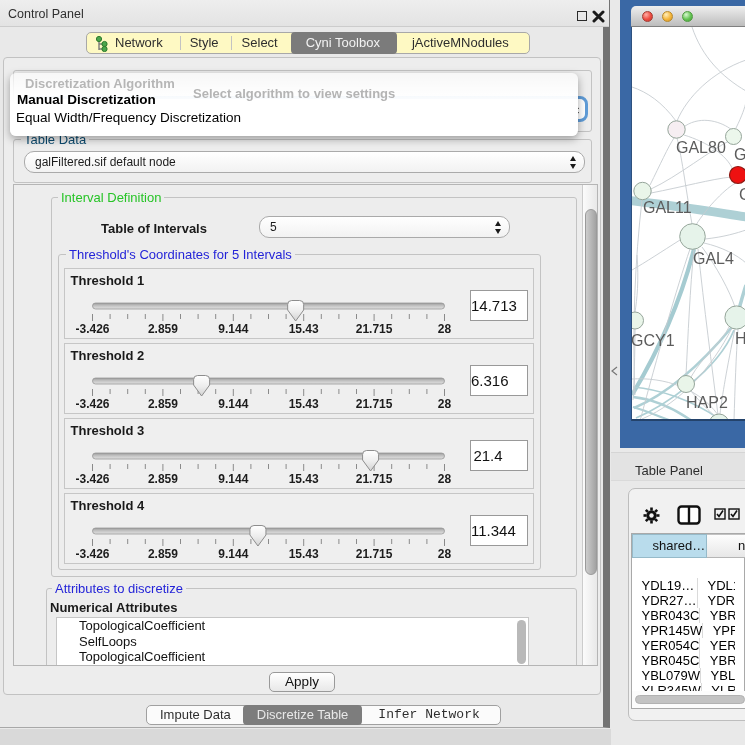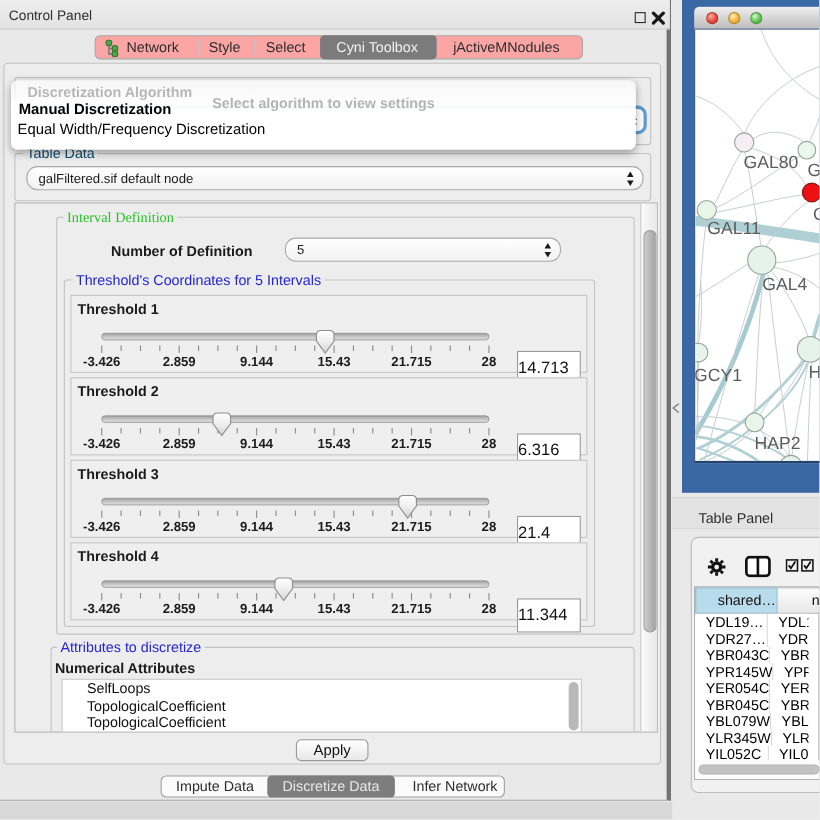--- a/index.html
+++ b/index.html
@@ -1,28 +1,28 @@
 <!DOCTYPE html>
 <html><head><meta charset="utf-8"><style>
 * { margin:0; padding:0; box-sizing:border-box; }
 html,body { width:745px; height:745px; }
 body { font-family:"Liberation Sans", sans-serif; background:#e9e9e9; position:relative; overflow:hidden; }
 #app { position:absolute; left:0; top:0; width:745px; height:745px; overflow:hidden; }
 .abs { position:absolute; }
 
 
 #leftwin { position:absolute; left:0; top:0; width:610px; height:728px; background:#e9e9e9;
-  border-right:4px solid #737373; border-bottom:1px solid #a8a8a8; }
+  border-right:7px solid #737373; border-bottom:1px solid #a8a8a8; }
 #titlebar { position:absolute; left:0; top:0; width:609px; height:27px;
   background:linear-gradient(#eeeeee,#e3e3e3); border-bottom:1px solid #cccccc; }
 #titlebar .t { position:absolute; left:8px; top:7px; font-size:12.5px; color:#303030; }
 #winbtn-sq { position:absolute; left:577px; top:11px; width:10px; height:10px; border:1.5px solid #2a2a2a; }
 
 
-#tabbar { position:absolute; left:86px; top:32px; height:22px; background:#fca5a5;
+#tabbar { position:absolute; left:86px; top:32px; height:22px; background:#fef9c3;
   border:1px solid #a8a8a8; border-radius:5px; display:flex; align-items:center; }
 .tab { font-size:13px; color:#2e2e2e; padding:0 13px; height:20px; line-height:20px; white-space:nowrap; }
 .tabsel { background:#7b7b7b; color:#f2f2f2; border-radius:4px; height:22px; line-height:22px; margin:-1px 0; }
 .tdiv { width:1px; height:14px; background:#c3c3c3; }
 
 
 #bigpanel { position:absolute; left:3px; top:57px; width:598px; height:638px;
   background:#ededed; border:1px solid #c2c2c2; border-radius:4px; }
 
 .group { position:absolute; border:1px solid #c3c3c3; border-radius:3px; }
@@ -43,22 +43,22 @@
   border:1px solid #b5b5b5; background:#ededed; overflow:hidden; }
 #vtrack { position:absolute; left:568px; top:0; width:16px; height:480px;
   background:linear-gradient(90deg,#fbfbfb,#e7e7e7); border-left:1px solid #cccccc; }
 #vthumb { position:absolute; left:2px; top:24px; width:12px; height:366px; border-radius:6px;
   background:linear-gradient(90deg,#cdcdcd,#a2a2a2); border:1px solid #9a9a9a; }
 
 
 .tbox { position:absolute; left:49.5px; width:470px; height:71px; background:#efefef;
   border:1px solid #c6c6c6; }
 .tlab { position:absolute; left:6px; top:4px; font-size:13px; font-weight:bold; color:#1a1a1a; }
-.tval { position:absolute; left:405.5px; top:50px; width:58px; height:31px; background:#ffffff;
-  border:1px solid #999999; font-size:15px; color:#111; text-align:left; line-height:29px; padding-right:22px; }
+.tval { position:absolute; left:405.5px; top:21px; width:58px; height:31px; background:#ffffff;
+  border:1px solid #999999; font-size:15px; color:#111; text-align:center; line-height:29px; padding-right:22px; }
 
 
 #popup { position:absolute; left:10px; top:73px; width:568px; height:63px; border-radius:6px;
   background:linear-gradient(rgba(255,255,255,0.55), rgba(255,255,255,0.92) 20px, #ffffff 30px);
   box-shadow:0 3px 8px rgba(0,0,0,0.35); z-index:30; }
 #popup .i0 { position:absolute; left:15px; top:3px; font-size:13px; font-weight:bold; color:rgba(70,70,70,0.38); }
 #popup .ih { position:absolute; left:183px; top:13px; font-size:13px; font-weight:bold; color:#b4b4b4; }
 #popup .i1 { position:absolute; left:7px; top:19px; font-size:13.5px; font-weight:bold; color:#000; }
 #popup .i2 { position:absolute; left:6px; top:37px; font-size:13.5px; color:#000; }
 
@@ -89,21 +89,21 @@
 #tpbar { position:absolute; left:611px; top:452px; width:134px; height:29px; background:#e3e3e3;
   border-top:1px solid #d5d5d5; border-bottom:1px solid #dadada; }
 #tpbar span { position:absolute; left:24px; top:10px; font-size:13px; color:#2d2d2d; }
 #tablewin { position:absolute; left:628px; top:488px; width:130px; height:233px; background:#f1f1f1;
   border:1px solid #bdbdbd; border-radius:7px; }
 #tableinner { position:absolute; left:631px; top:533px; width:114px; height:176px; border:1px solid #a9a9a9; background:#fff; }
 
 #thead { position:absolute; left:632px; top:534px; width:113px; height:24px; display:flex; }
 #th1 { width:75px; background:#b9dcec; border:1px solid #96bac9; font-size:13px; color:#111; text-align:left; padding-left:19.5px; line-height:22px; }
 #th2 { width:38px; background:linear-gradient(#fdfdfd,#e7e7e7); border-top:1px solid #c2c2c2; border-bottom:1px solid #b5b5b5; font-size:13px; color:#111; padding-left:31px; line-height:22px; }
-#tbody { position:absolute; left:632px; top:558px; width:103px; height:133px; background:#fff; overflow:hidden; padding-top:0; }
+#tbody { position:absolute; left:632px; top:558px; width:103px; height:133px; background:#fff; overflow:hidden; padding-top:20px; }
 .trow { display:flex; height:15px; font-size:13px; color:#000; }
 .tc1 { width:75px; padding-left:9.5px; line-height:15px; }
 .tc2 { width:38px; padding-left:9.5px; line-height:15px; border-left:1px solid #dadada; }
 #hscroll { position:absolute; left:632px; top:691px; width:113px; height:17px; background:#fcfcfc; }
 #hthumb { position:absolute; left:3px; top:4px; width:110px; height:9px; border-radius:5px; background:#c3c3c3; border:1px solid #b2b2b2; }
 
 .bluefocus { position:absolute; left:20px; top:96px; width:568px; height:26px; border:3px solid #5f9bd6;
   border-radius:8px; background:#fff; }
 </style></head>
 <body>
@@ -134,23 +134,23 @@
       <span class="ct">galFiltered.sif default node</span>
       <div class="arrows">
           <div class="arr-up"></div>
           <div class="arr-dn"></div>
         </div>
     </div>
 
     <div id="scrollpane">
 
       <div class="group" style="left:37px; top:12px; width:526px; height:380px;"></div>
-      <div class="glabel" style="left:44px; top:5px; color:#27c427;font-family:Liberation Serif, serif;">Interval Definition</div>
-
-      <div class="abs" style="left:87px; top:36px; font-size:13px; font-weight:bold; color:#1a1a1a;">Number of Definition</div>
+      <div class="glabel" style="left:44px; top:5px; color:#27c427;">Interval Definition</div>
+
+      <div class="abs" style="left:87px; top:36px; font-size:13px; font-weight:bold; color:#1a1a1a;">Table of Intervals</div>
       <div class="combo" style="left:245px; top:31px; width:251px; height:22px;">
         <span class="ct">5</span>
         <div class="arrows">
             <div class="arr-up"></div>
             <div class="arr-dn"></div>
           </div>
       </div>
 
       <div class="group" style="left:44px; top:69px; width:483px; height:316px;"></div>
       <div class="glabel" style="left:52px; top:62px; color:#2424d8;">Threshold's Coordinates for 5 Intervals</div>
@@ -341,36 +341,36 @@
             <text x="359.50" y="37.5" font-size="12" font-weight="bold" fill="#1c1c1c" text-anchor="middle" font-family="Liberation Sans, sans-serif">28</text>
             <path d="M 164.94 9.5 Q 164.94 5.5 168.94 5.5 L 176.94 5.5 Q 180.94 5.5 180.94 9.5 L 180.94 15 L 172.94 26 L 164.94 15 Z" fill="url(#sg4)" stroke="#8d8d8d" stroke-width="1"></path>
           </svg>
           <div class="tval">11.344</div>
         </div>
 
       <div class="group" style="left:32px; top:403px; width:531px; height:80px;"></div>
       <div class="glabel" style="left:38px; top:396px; color:#2424d8;">Attributes to discretize</div>
       <div class="abs" style="left:36px; top:415px; font-size:13px; font-weight:bold; color:#1a1a1a;">Numerical Attributes</div>
       <div id="numlist">
+          <div>TopologicalCoefficient</div>
           <div>SelfLoops</div>
-          <div>TopologicalCoefficient</div>
           <div>TopologicalCoefficient</div>
         </div>
       <div id="listthumb"></div>
 
       <div id="vtrack">
           <div id="vthumb"></div>
         </div>
     </div>
 
     <div id="applybtn">Apply</div>
     <div id="bottabs">
       <div class="btab" style="padding:0 12px 0 13px;">Impute Data</div>
-      <div class="btab btabsel" style="padding:0 14px;">Discretize Data</div>
-      <div class="btab" style="padding:0 6px 0 16px;">Infer Network</div>
+      <div class="btab btabsel" style="padding:0 14px;">Discretize Table</div>
+      <div class="btab" style="padding:0 20px 0 16px;font-family:Liberation Mono, monospace;">Infer Network</div>
     </div>
 
     <div id="tabbar">
       <div class="tab" style="padding-left:28px; padding-right:17px; position:relative;">
         <svg width="13" height="16" style="position:absolute; left:8px; top:3px;">
           <line x1="4" y1="3" x2="4" y2="14" stroke="#7a7a7a" stroke-width="1.4"></line>
           <line x1="4" y1="8" x2="9" y2="8" stroke="#7a7a7a" stroke-width="1.4"></line>
           <line x1="4" y1="13" x2="9" y2="13" stroke="#7a7a7a" stroke-width="1.4"></line>
           <circle cx="4" cy="3" r="2.6" fill="#4ca64c" stroke="#2c7a2c"></circle>
           <circle cx="9.5" cy="8" r="2.6" fill="#4ca64c" stroke="#2c7a2c"></circle>

